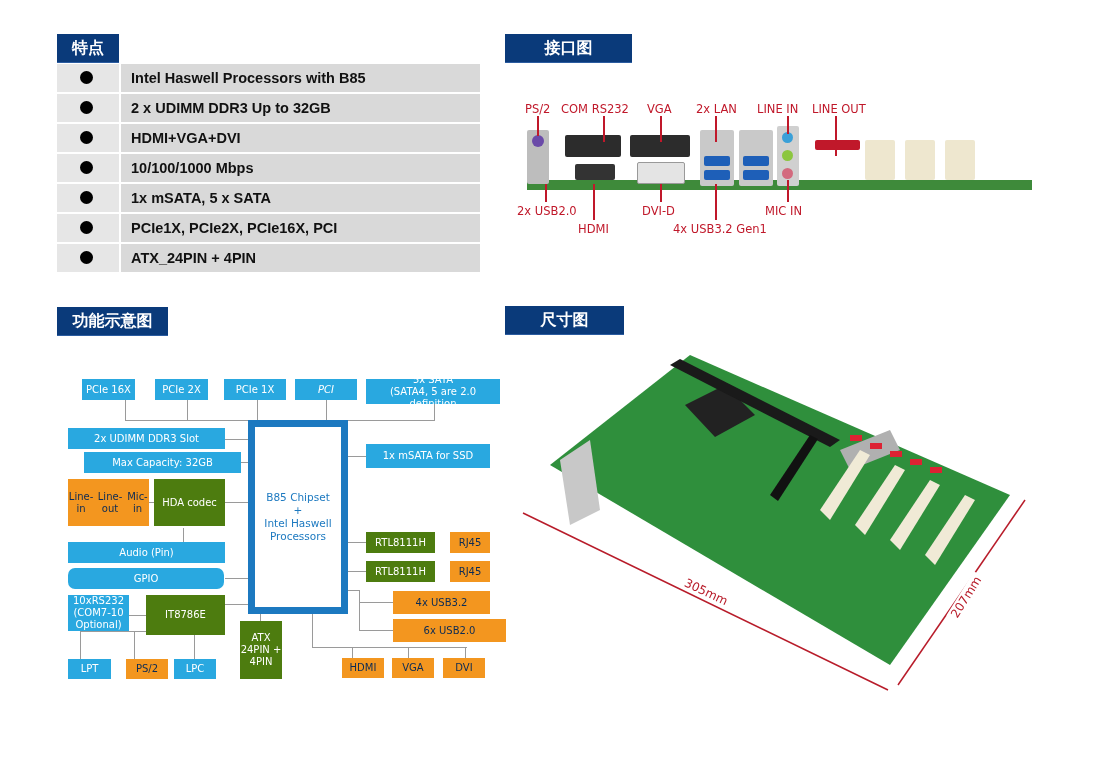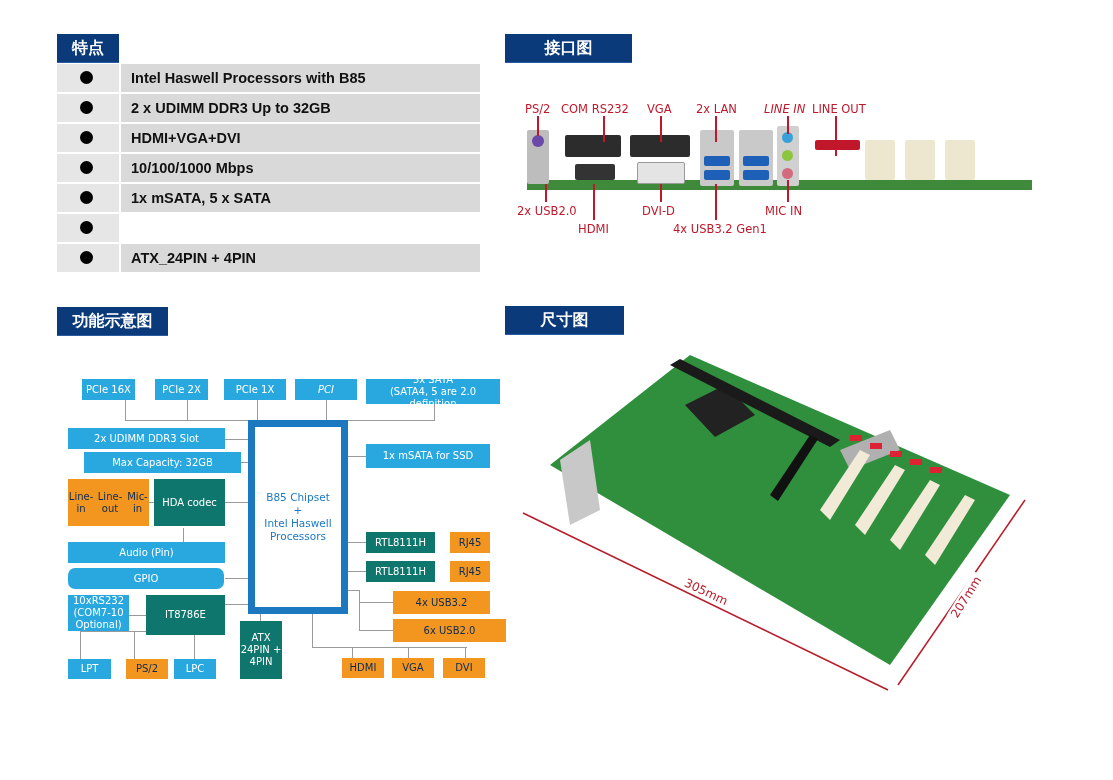--- a/index.html
+++ b/index.html
@@ -21,21 +21,21 @@
   .iface{position:absolute;left:515px;top:100px;width:520px;height:140px;}
   .lbl{position:absolute;font-size:11.5px;color:#c0182a;font-family:"DejaVu Sans",sans-serif;white-space:nowrap;}
   .lead{position:absolute;background:#c0182a;width:1.5px;}
   .pcb{position:absolute;left:12px;top:80px;width:505px;height:10px;background:#3e8a3a;}
   .port{position:absolute;border-radius:2px;}
 
   
   .diag{position:absolute;left:60px;top:370px;width:445px;height:320px;}
   .bx{position:absolute;color:#fff;font-size:10px;text-align:center;display:flex;align-items:center;justify-content:center;line-height:12px;font-family:"DejaVu Sans",sans-serif;}
   .lb{background:#29a8e0;}
-  .db{background:#0f766e;}
+  .db{background:#4d7c0f;}
   .ob{background:#f3961f;}
   .ln{position:absolute;background:#9a9a9a;}
   .chip{position:absolute;left:188px;top:50px;width:86px;height:180px;border:7px solid #1c79c0;background:#fff;color:#1c79c0;font-size:10.5px;text-align:center;display:flex;align-items:center;justify-content:center;flex-direction:column;line-height:13px;}
 
   
   .dim{position:absolute;left:520px;top:345px;width:510px;height:350px;}
   .dimtxt{position:absolute;color:#b81c2a;font-size:12px;font-family:"DejaVu Sans",sans-serif;}
 </style>
 </head>
 <body>
@@ -73,20 +73,21 @@
   <div class="feat-row">
       <div class="feat-bullet">
         <span></span>
       </div>
       <div class="feat-text">1x mSATA, 5 x SATA</div>
     </div>
   <div class="feat-row">
       <div class="feat-bullet">
         <span></span>
       </div>
+      <div class="feat-text">PCIe1X, PCIe2X, PCIe16X, PCI</div>
     </div>
   <div class="feat-row">
       <div class="feat-bullet">
         <span></span>
       </div>
       <div class="feat-text">ATX_24PIN + 4PIN</div>
     </div>
 </div>
 
 <div class="iface">
@@ -114,21 +115,21 @@
   <div class="port" style="left:300px;top:40px;width:45px;height:10px;background:#c0182a;"></div>
 
   <div class="lbl" style="left:10px;top:2px;">PS/2</div>
   <div class="lead" style="left:22px;top:16px;height:20px;"></div>
   <div class="lbl" style="left:46px;top:2px;">COM RS232</div>
   <div class="lead" style="left:88px;top:16px;height:26px;"></div>
   <div class="lbl" style="left:132px;top:2px;">VGA</div>
   <div class="lead" style="left:145px;top:16px;height:26px;"></div>
   <div class="lbl" style="left:181px;top:2px;">2x LAN</div>
   <div class="lead" style="left:200px;top:16px;height:26px;"></div>
-  <div class="lbl" style="left:249px;top:2px;font-style:italic;">LINE IN</div>
+  <div class="lbl" style="left:242px;top:2px;">LINE IN</div>
   <div class="lead" style="left:272px;top:16px;height:18px;"></div>
   <div class="lbl" style="left:297px;top:2px;">LINE OUT</div>
   <div class="lead" style="left:320px;top:16px;height:40px;"></div>
   <div class="lbl" style="left:2px;top:104px;">2x USB2.0</div>
   <div class="lead" style="left:30px;top:84px;height:18px;"></div>
   <div class="lbl" style="left:63px;top:122px;">HDMI</div>
   <div class="lead" style="left:78px;top:84px;height:36px;"></div>
   <div class="lbl" style="left:127px;top:104px;">DVI-D</div>
   <div class="lead" style="left:145px;top:84px;height:18px;"></div>
   <div class="lbl" style="left:158px;top:122px;">4x USB3.2 Gen1</div>

